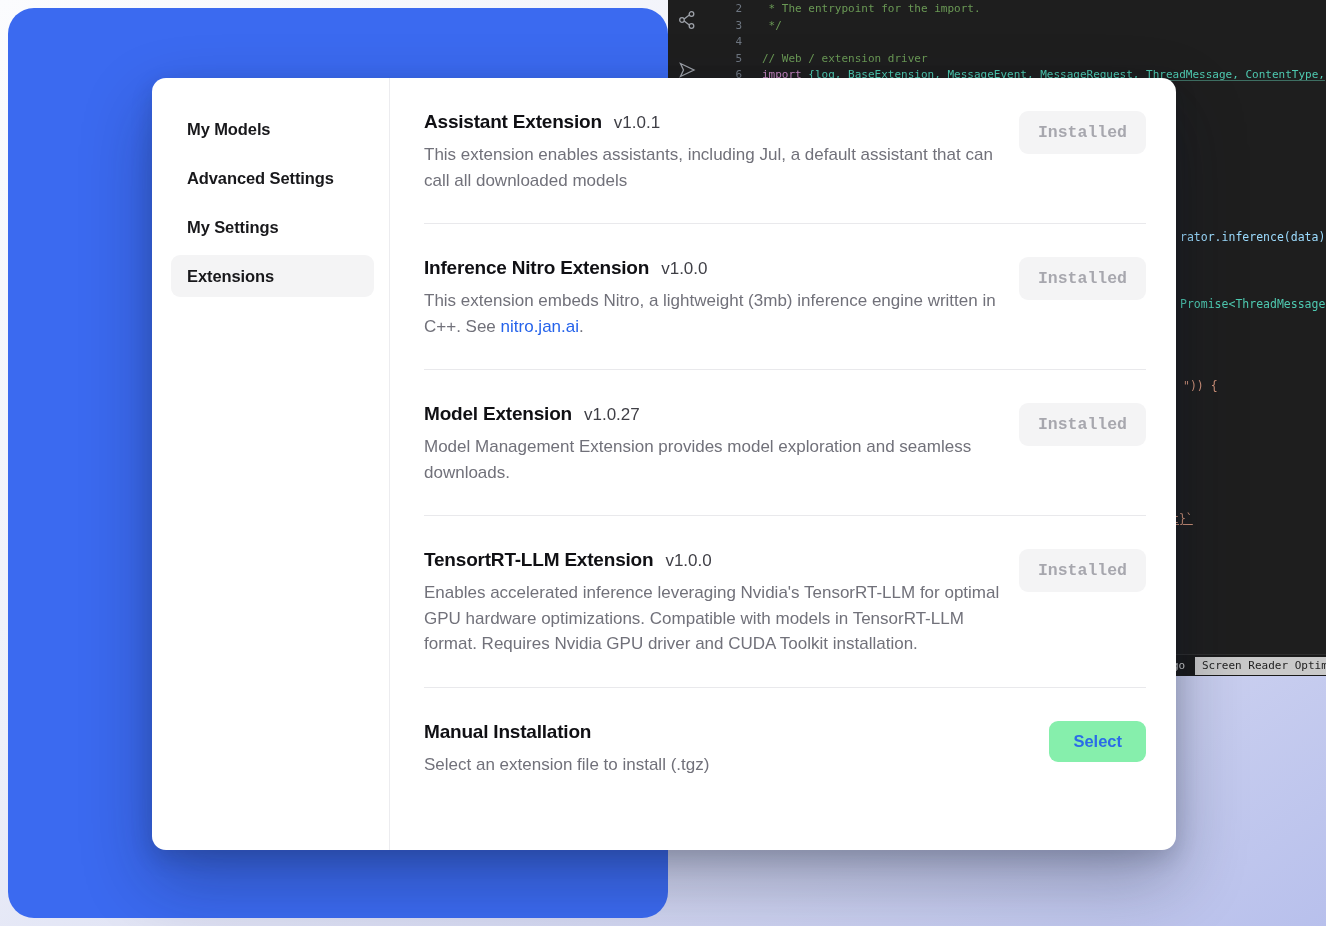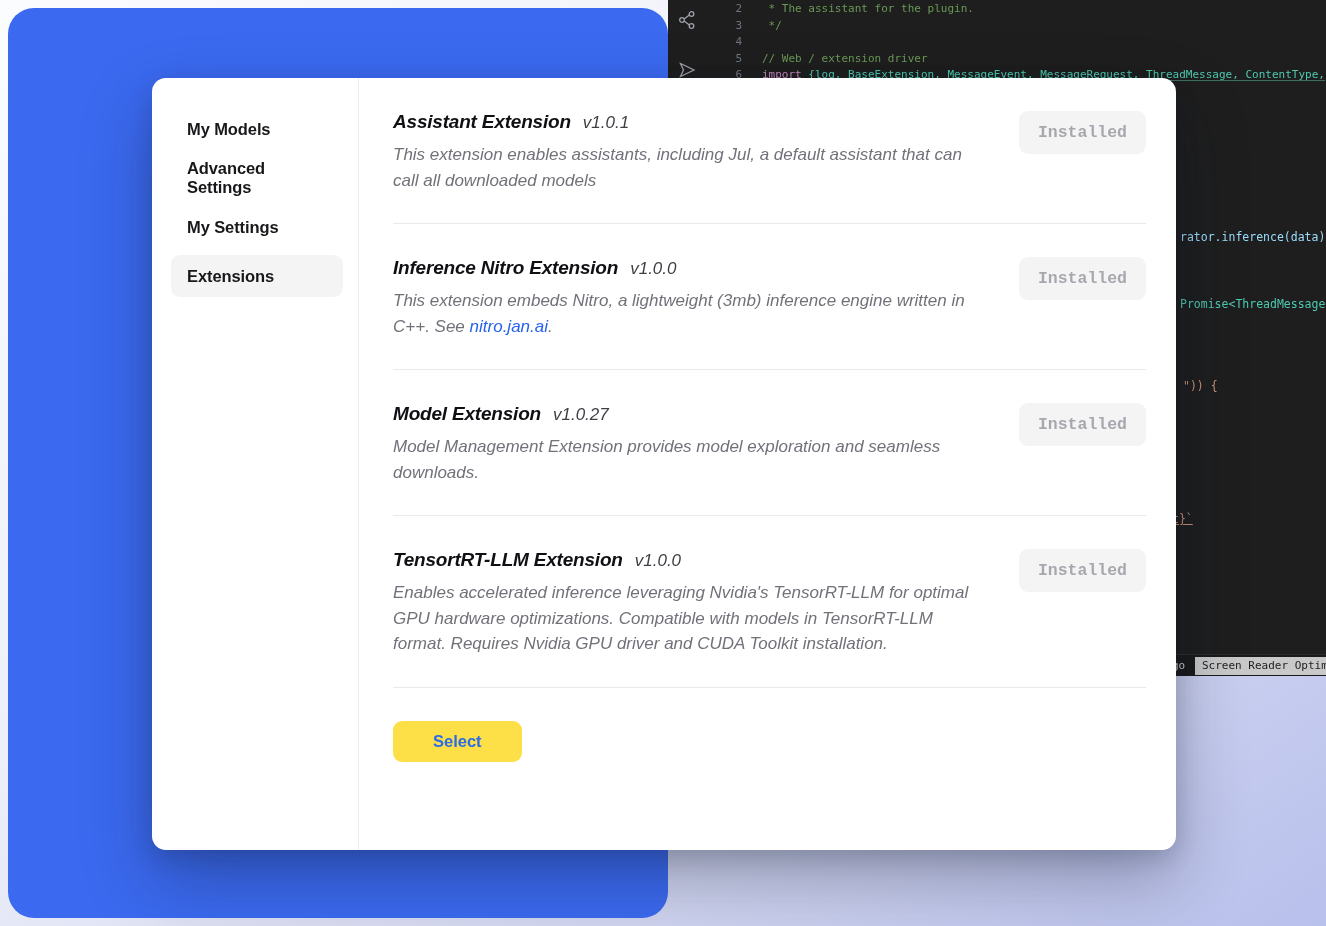--- a/index.html
+++ b/index.html
@@ -49,46 +49,46 @@
     position:absolute; left:8px; top:8px; width:660px; height:910px;
     background:#3b6af0; border-radius:26px;
   }
 
   
   .modal {
     position:absolute; left:152px; top:78px; width:1024px; height:772px;
     background:#ffffff; border-radius:14px; display:flex; overflow:hidden;
     box-shadow: 0 30px 70px rgba(15,23,42,.32), 0 8px 22px rgba(15,23,42,.16);
   }
-  .sidebar { width:207px; flex:none; border-right:1px solid #ececef; padding:30px 15px 0 19px; }
+  .sidebar { width:238px; flex:none; border-right:1px solid #ececef; padding:30px 15px 0 19px; }
   .nav-item {
     height:42px; display:flex; align-items:center; padding:0 16px; margin-bottom:7px;
     border-radius:9px; font-size:16.5px; font-weight:700; color:#18181b; cursor:pointer;
     letter-spacing:-0.1px;
   }
   .nav-item.active { background:#f4f4f5; }
 
   .content { flex:1; padding:0 30px 0 34px; }
   .row {
     display:flex; justify-content:space-between; align-items:flex-start;
     padding:33px 0 30px; border-bottom:1px solid #e9e9ec;
   }
   .row:last-child { border-bottom:none; }
-  .row-text { max-width:582px;font-style:italic; }
+  .row-text { max-width:582px; }
   .title-line { display:flex; align-items:baseline; gap:12px; }
   .row h3 { margin:0; font-size:19px; font-weight:700; color:#101014; letter-spacing:-0.2px; }
   .ver { font-size:17px; color:#3f3f46; }
   .desc { margin:9px 0 0; font-size:17px; line-height:25.5px; color:#71717a; }
   .link { color:#2563eb; text-decoration:none; cursor:pointer; }
   .btn {
     border:none; border-radius:9px; padding:12px 19px; font-size:16.5px; font-weight:600;
     font-family:inherit; cursor:pointer; flex:none;
   }
   .btn.installed { background:#f4f4f5; color:#a7a7ae;font-family:Liberation Mono, monospace; }
-  .btn.select { background:#fde047; color:#2b6be8; padding:11px 40px; font-weight:700; }
+  .btn.select { background:#86efac; color:#2b6be8; padding:11px 24px; font-weight:700; }
 </style>
 </head>
 <body>
 
 <div>
 
   <div class="editor">
     <div class="activity-icon" id="act1">
       <svg viewBox="0 0 20 20" fill="none" stroke="#9da1a8" stroke-width="1.3">
         <circle cx="14.5" cy="4" r="2.3"></circle>
@@ -99,21 +99,21 @@
     </div>
     <div class="activity-icon" id="act2">
       <svg viewBox="0 0 20 20" fill="none" stroke="#9da1a8" stroke-width="1.3">
         <path d="M3.5 3.5 L17 10 L3.5 16.5 L6.5 10 Z"></path>
       </svg>
     </div>
 
     <div class="code-lines">
       <div class="cl">
         <span class="ln">2</span>
-        <span class="ct comment"> * The assistant for the plugin.</span>
+        <span class="ct comment"> * The entrypoint for the import.</span>
       </div>
       <div class="cl">
         <span class="ln">3</span>
         <span class="ct comment"> */</span>
       </div>
       <div class="cl">
         <span class="ln">4</span>
         <span class="ct"></span>
       </div>
       <div class="cl">
@@ -187,19 +187,25 @@
           <div class="title-line">
             <h3>TensortRT-LLM Extension</h3>
             <span class="ver">v1.0.0</span>
           </div>
           <p class="desc">Enables accelerated inference leveraging Nvidia's TensorRT-LLM for optimal GPU hardware optimizations. Compatible with models in TensorRT-LLM format. Requires Nvidia GPU driver and CUDA Toolkit installation.</p>
         </div>
         <button class="btn installed">Installed</button>
       </section>
 
       <section class="row">
+        <div class="row-text">
+          <div class="title-line">
+            <h3>Manual Installation</h3>
+          </div>
+          <p class="desc">Select an extension file to install (.tgz)</p>
+        </div>
         <button class="btn select">Select</button>
       </section>
 
     </main>
   </div>
 
 </div>
 
 </body></html>

